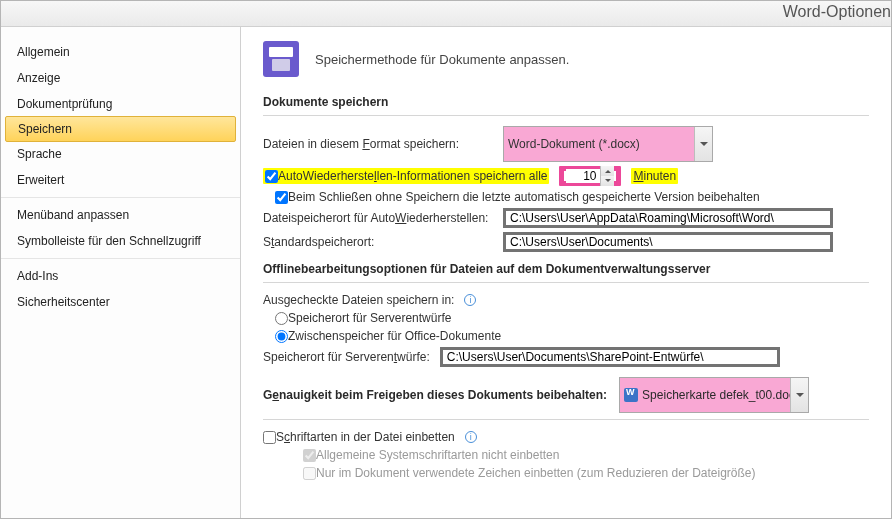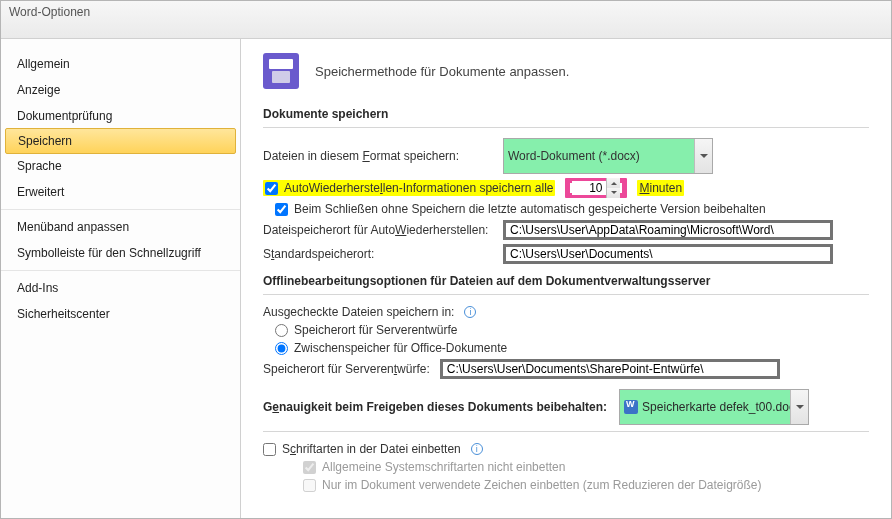--- a/index.html
+++ b/index.html
@@ -1,37 +1,37 @@
 <!DOCTYPE html>
 <html><head>
 <meta charset="utf-8">
 <style>
   * { box-sizing: border-box; }
   html, body { margin:0; padding:0; font-family: "Segoe UI", Tahoma, sans-serif; font-size: 12px; color:#333; background:#fff; }
   .window { width:892px; height:519px; border:1px solid #b5b5b5; display:flex; flex-direction:column; background:#fff; overflow:hidden; }
-  .titlebar { height:38px; line-height:22px; padding-left:8px; background:linear-gradient(#f7f7f7,#eaeaea); border-bottom:1px solid #d0d0d0; color:#555; font-size:12px; }
+  .titlebar { height:26px; line-height:22px; padding-left:8px; background:linear-gradient(#f7f7f7,#eaeaea); border-bottom:1px solid #d0d0d0; color:#555; font-size:16px;text-align:right; }
   .body { flex:1; display:flex; overflow:hidden; }
   .sidebar { width:240px; border-right:1px solid #d0d0d0; padding:8px 0; background:#fdfdfd; }
   .sidebar .group { border-bottom:1px solid #e5e5e5; padding:4px 0; }
   .nav-item { padding:6px 16px; cursor:pointer; color:#222; }
   .nav-item.selected { background:linear-gradient(#ffe69b,#ffd35a); border:1px solid #e0b23a; margin:-1px 4px; border-radius:2px; padding:5px 12px; }
   .content { flex:1; padding:14px 22px; overflow:auto; position:relative; }
   .header-row { display:flex; align-items:center; gap:16px; margin-bottom:14px; }
   .save-icon { width:36px; height:36px; background:#6a5acd; border-radius:3px; position:relative; }
   .save-icon::before { content:""; position:absolute; left:6px; right:6px; top:6px; height:10px; background:#fff; border-radius:1px; }
   .save-icon::after  { content:""; position:absolute; left:9px; right:9px; bottom:6px; height:12px; background:#d0cce8; border-radius:1px; }
   .header-text { font-size:13px; color:#444; }
   .section-title { font-weight:bold; color:#2a2a2a; padding:4px 0 6px 0; border-bottom:1px solid #d6d6d6; margin:6px 0 10px 0; }
   .row { display:flex; align-items:center; gap:10px; margin:4px 0; flex-wrap:wrap; }
   .indent1 { margin-left:12px; }
   .indent2 { margin-left:40px; }
-  label.inline { display:flex; align-items:flex-end; gap:6px; }
+  label.inline { display:flex; align-items:flex-end; }
   .u { text-decoration: underline; text-decoration-thickness:1px; }
   .highlight { background:#ffff00; padding:1px 2px; border-radius:1px; }
-  .combo { display:inline-flex; align-items:center; border:1px solid #a9a9a9; background:#86efac; height:36px; min-width:210px; padding:12px 4px; position:relative; }
+  .combo { display:inline-flex; align-items:center; border:1px solid #a9a9a9; background:#f9a8d4; height:36px; min-width:210px; padding:12px 4px; position:relative; }
   .combo .arrow { position:absolute; right:0; top:0; bottom:0; width:18px; border-left:1px solid #bcbcbc; display:flex; align-items:center; justify-content:center; background:linear-gradient(#f5f5f5,#e3e3e3); }
   .combo .arrow::after { content:""; border:4px solid transparent; border-top-color:#555; margin-top:4px; }
   .docicon { width:14px; height:14px; background:#3b73c7; border-radius:2px; position:relative; margin-right:4px; }
   .docicon::after { content:"W"; position:absolute; left:2px; top:-1px; color:#fff; font-size:9px; font-weight:bold; }
   .spinner { display:inline-flex; align-items:center; border:5px solid #ec4899; height:20px; background:#fff; }
   .spinner input { border:none; width:34px; text-align:right; padding:0 4px; font-size:12px; outline:none; }
   .spinner .spins { width:14px; display:flex; flex-direction:column; border-left:1px solid #bcbcbc; }
   .spinner .spin { height:10px; display:flex; align-items:center; justify-content:center; background:linear-gradient(#f5f5f5,#e3e3e3); cursor:pointer; }
   .spinner .spin::after { content:""; border:3px solid transparent; }
   .spinner .up::after { border-bottom-color:#555; margin-bottom:2px; }

